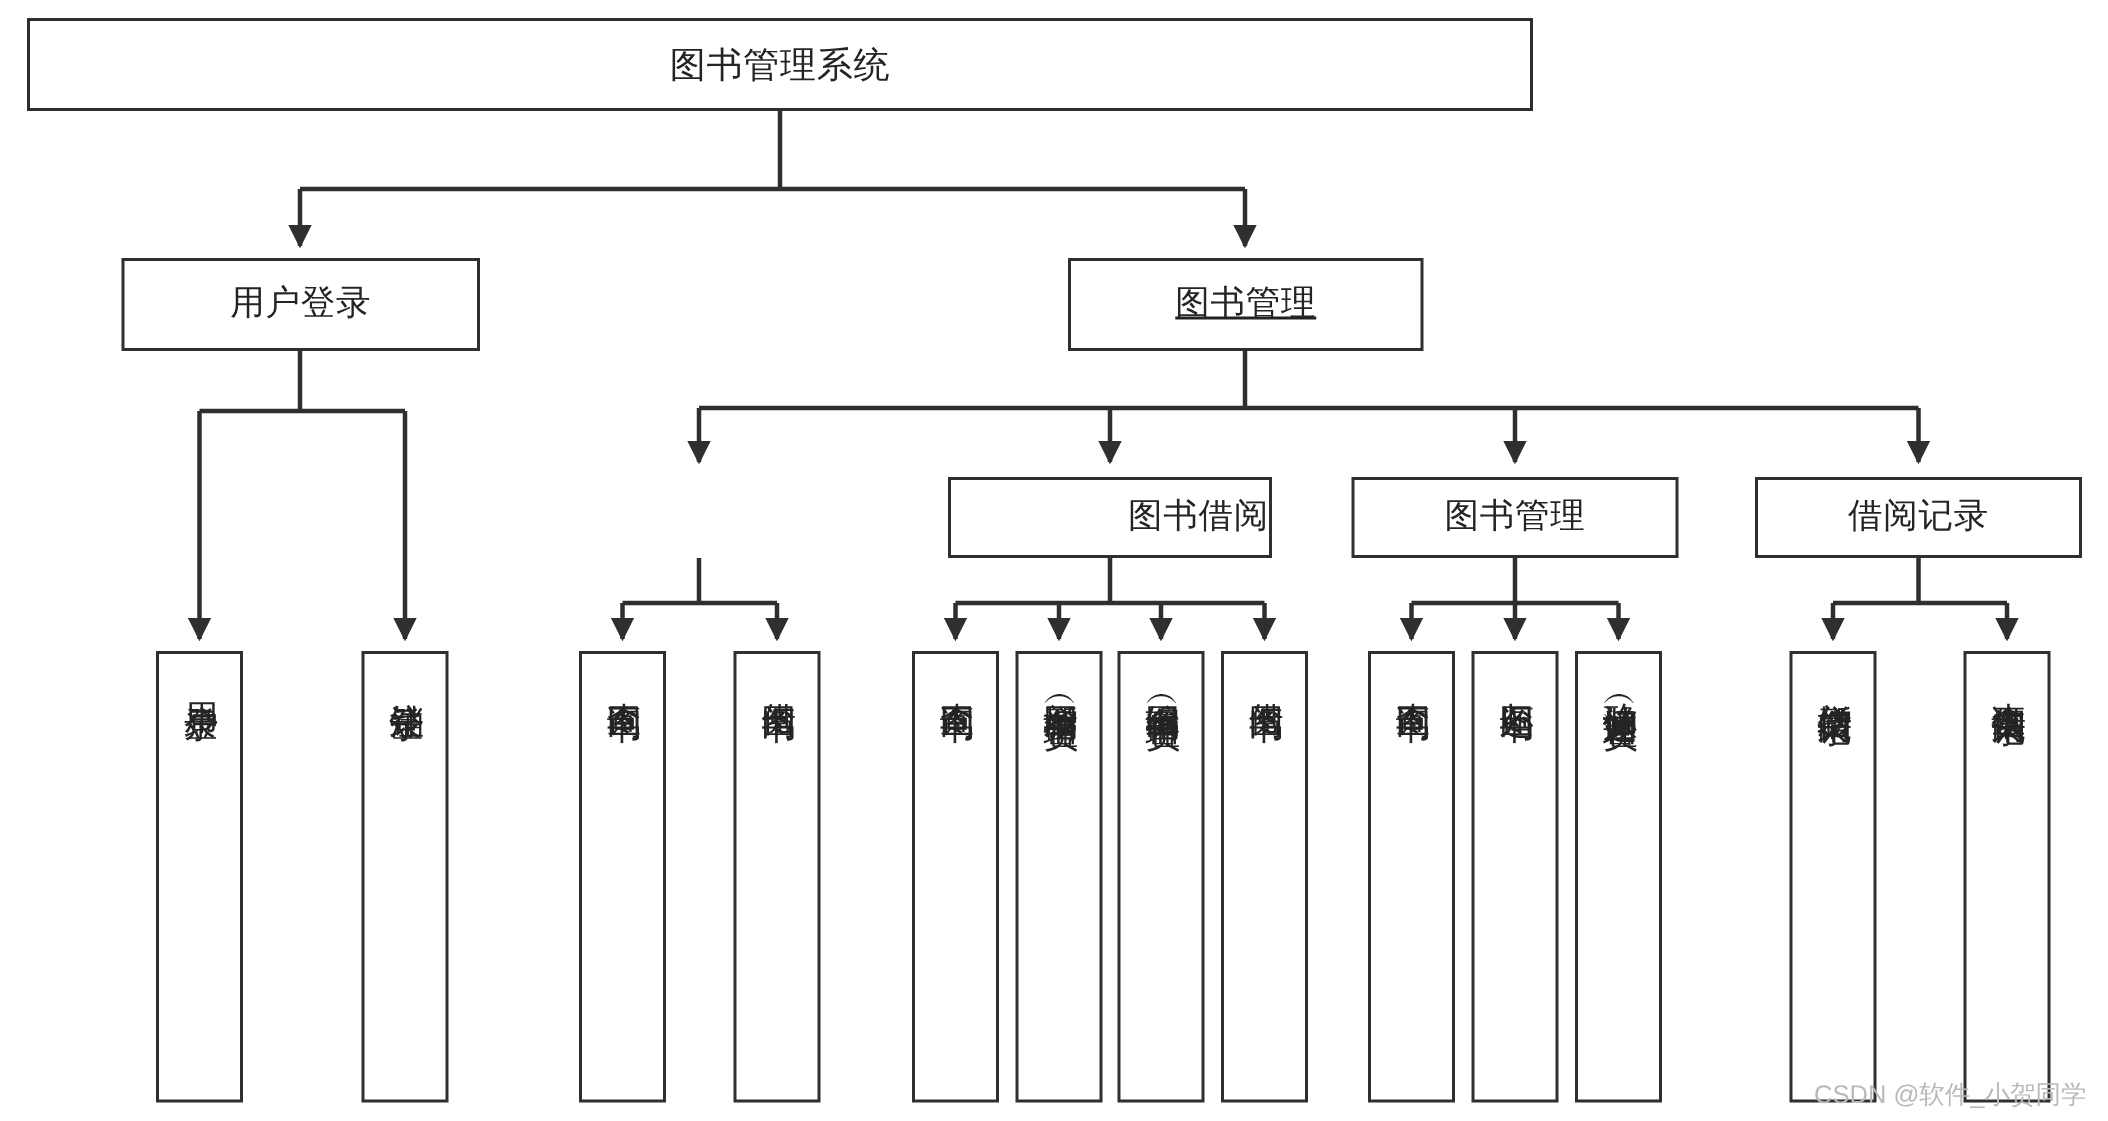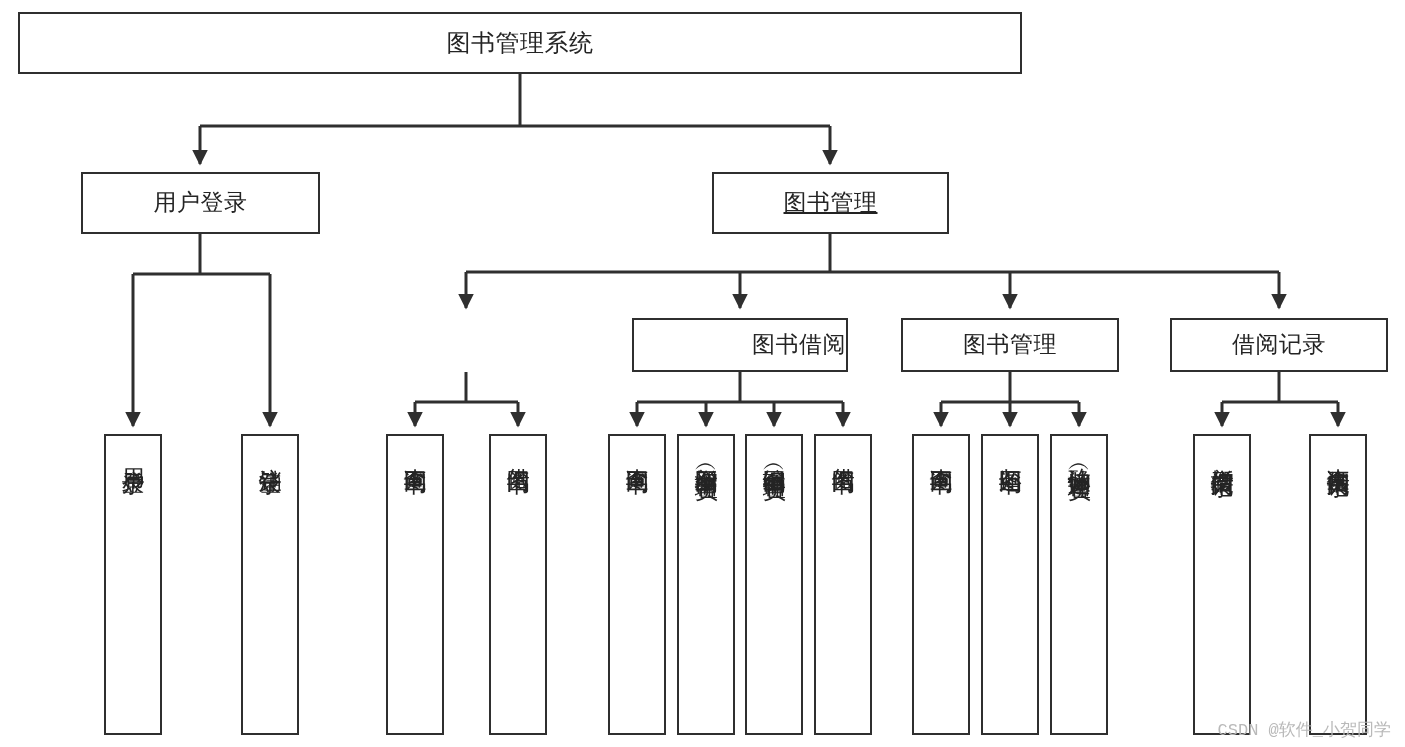--- a/index.html
+++ b/index.html
@@ -65,21 +65,21 @@
     white-space: nowrap;
   }
   .watermark {
     position: absolute;
     right: 14px;
     bottom: 6px;
     font-size: 17px;
     color: #b9b9b9;
     white-space: nowrap;
     z-index: 5;
-    font-family: Liberation Mono, monospace;
+    font-family: Liberation Sans, sans-serif;
   }
 </style>
 </head>
 <body>
 
 <div id="canvas">
 
   <svg id="edges" viewBox="0 0 1405 747" xmlns="http://www.w3.org/2000/svg">
     <defs>
       <marker id="arrow" viewBox="0 0 10 10" refX="9" refY="5" markerWidth="5.2" markerHeight="5.2" orient="auto-start-reverse">

